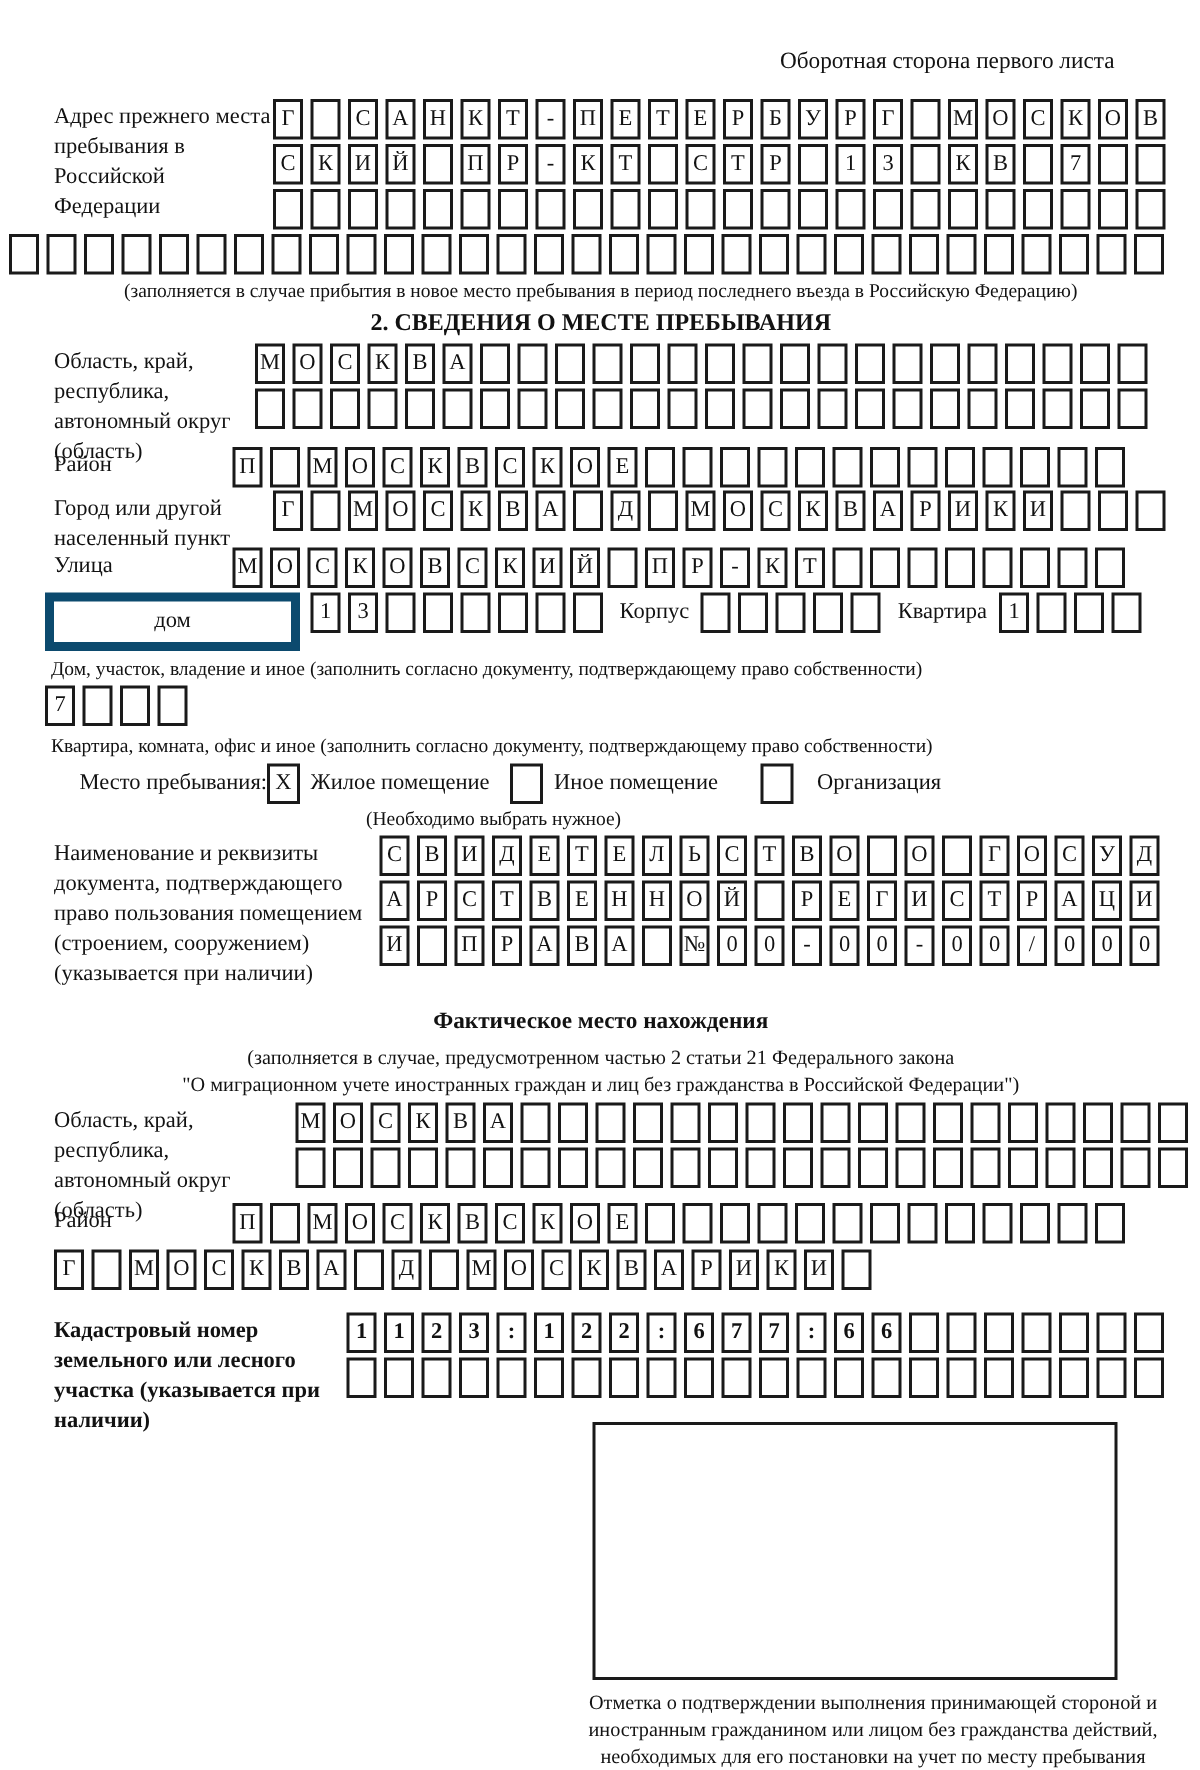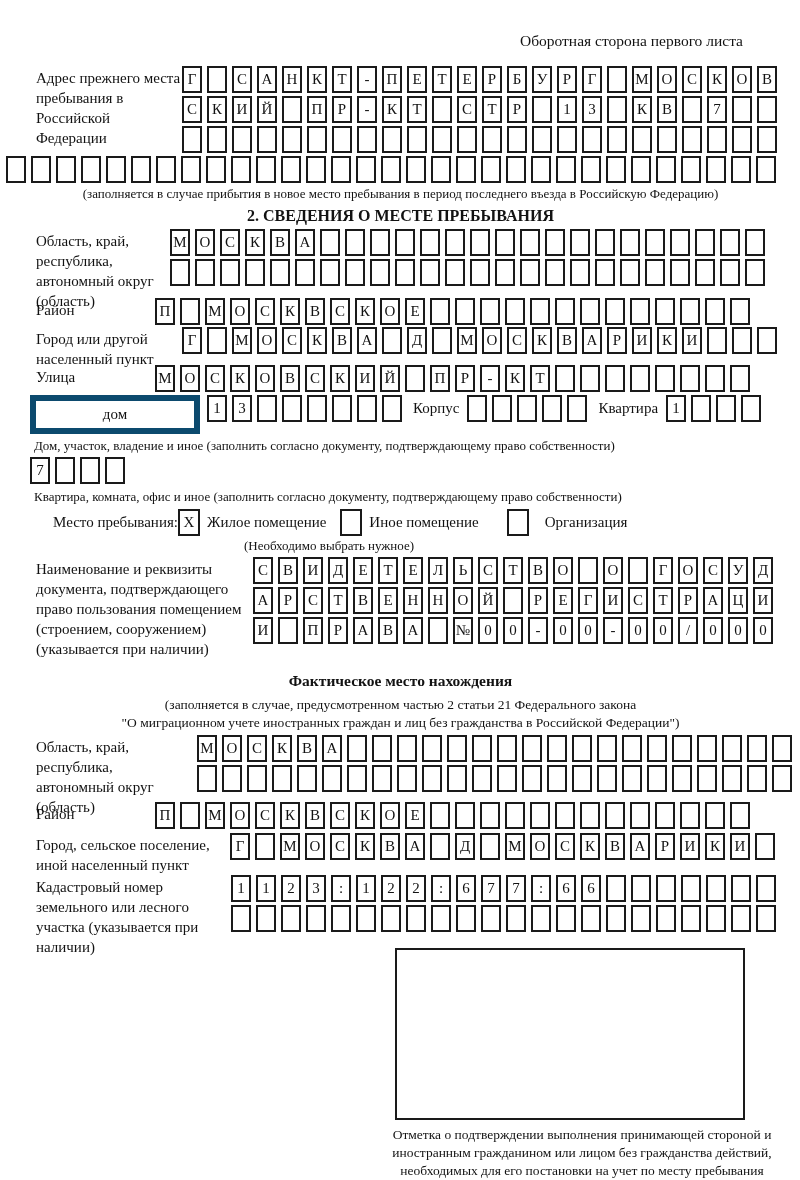--- a/index.html
+++ b/index.html
@@ -552,21 +552,20 @@
         <span class="cell"></span>
         <span class="cell"></span>
         <span class="cell"></span>
         <span class="cell"></span>
         <span class="cell"></span>
         <span class="cell"></span>
       </div>
   </div>
 
   <div class="line ml30 h28" style="margin-top:4px;">
-    <div class="lbl lblw7">Город, сельское поселение, иной населенный пункт</div>
     <div class="cellrow">
         <span class="cell">Г</span>
         <span class="cell"></span>
         <span class="cell">М</span>
         <span class="cell">О</span>
         <span class="cell">С</span>
         <span class="cell">К</span>
         <span class="cell">В</span>
         <span class="cell">А</span>
         <span class="cell"></span>
@@ -579,21 +578,21 @@
         <span class="cell">В</span>
         <span class="cell">А</span>
         <span class="cell">Р</span>
         <span class="cell">И</span>
         <span class="cell">К</span>
         <span class="cell">И</span>
         <span class="cell"></span>
       </div>
   </div>
 
-  <div class="line ml30 h57" style="margin-top:14px;">
+  <div class="line ml30 h57" style="margin-top:14px;font-weight:bold;">
     <div class="lbl lblw8">Кадастровый номер земельного или лесного участка (указывается при наличии)</div>
     <div class="rows">
       <div class="cellrow">
           <span class="cell">1</span>
           <span class="cell">1</span>
           <span class="cell">2</span>
           <span class="cell">3</span>
           <span class="cell">:</span>
           <span class="cell">1</span>
           <span class="cell">2</span>

